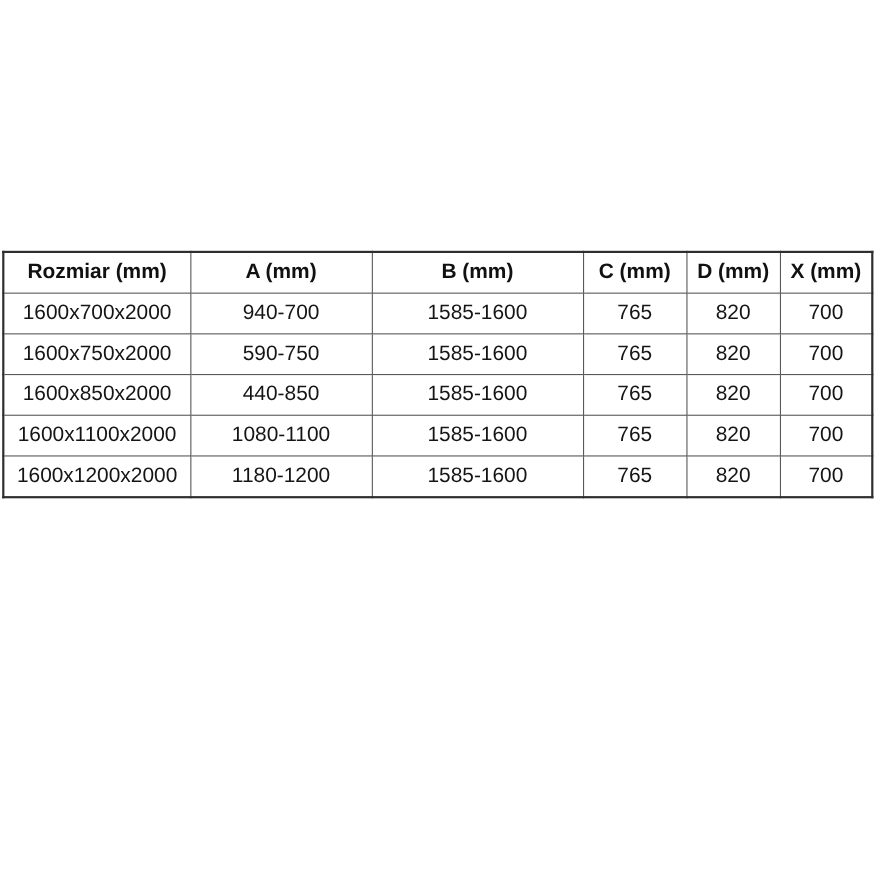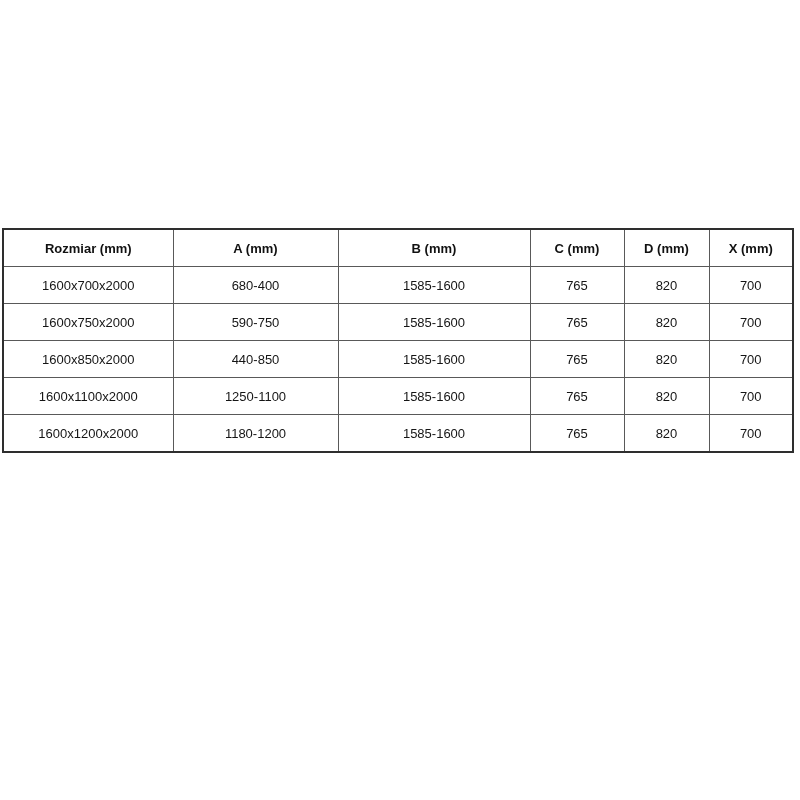--- a/index.html
+++ b/index.html
@@ -30,21 +30,21 @@
     border: 2px solid #2e2e2e;
     background: #ffffff;
   }
   table.spec-table th,
   table.spec-table td {
     border: 1.5px solid #595959;
     height: 36px;
     padding: 0 2px;
     text-align: center;
     vertical-align: middle;
-    font-size: 13px;
+    font-size: 19px;
     color: #151515;
     white-space: nowrap;
     overflow: hidden;
   }
   table.spec-table th {
     font-weight: bold;
     color: #111111;
   }
 </style>
 </head>
@@ -67,21 +67,21 @@
           <th>A (mm)</th>
           <th>B (mm)</th>
           <th>C (mm)</th>
           <th>D (mm)</th>
           <th>X (mm)</th>
         </tr>
       </thead>
       <tbody id="spec-table-body">
           <tr>
             <td>1600x700x2000</td>
-            <td>680-400</td>
+            <td>940-700</td>
             <td>1585-1600</td>
             <td>765</td>
             <td>820</td>
             <td>700</td>
           </tr>
           <tr>
             <td>1600x750x2000</td>
             <td>590-750</td>
             <td>1585-1600</td>
             <td>765</td>
@@ -91,21 +91,21 @@
           <tr>
             <td>1600x850x2000</td>
             <td>440-850</td>
             <td>1585-1600</td>
             <td>765</td>
             <td>820</td>
             <td>700</td>
           </tr>
           <tr>
             <td>1600x1100x2000</td>
-            <td>1250-1100</td>
+            <td>1080-1100</td>
             <td>1585-1600</td>
             <td>765</td>
             <td>820</td>
             <td>700</td>
           </tr>
           <tr>
             <td>1600x1200x2000</td>
             <td>1180-1200</td>
             <td>1585-1600</td>
             <td>765</td>

